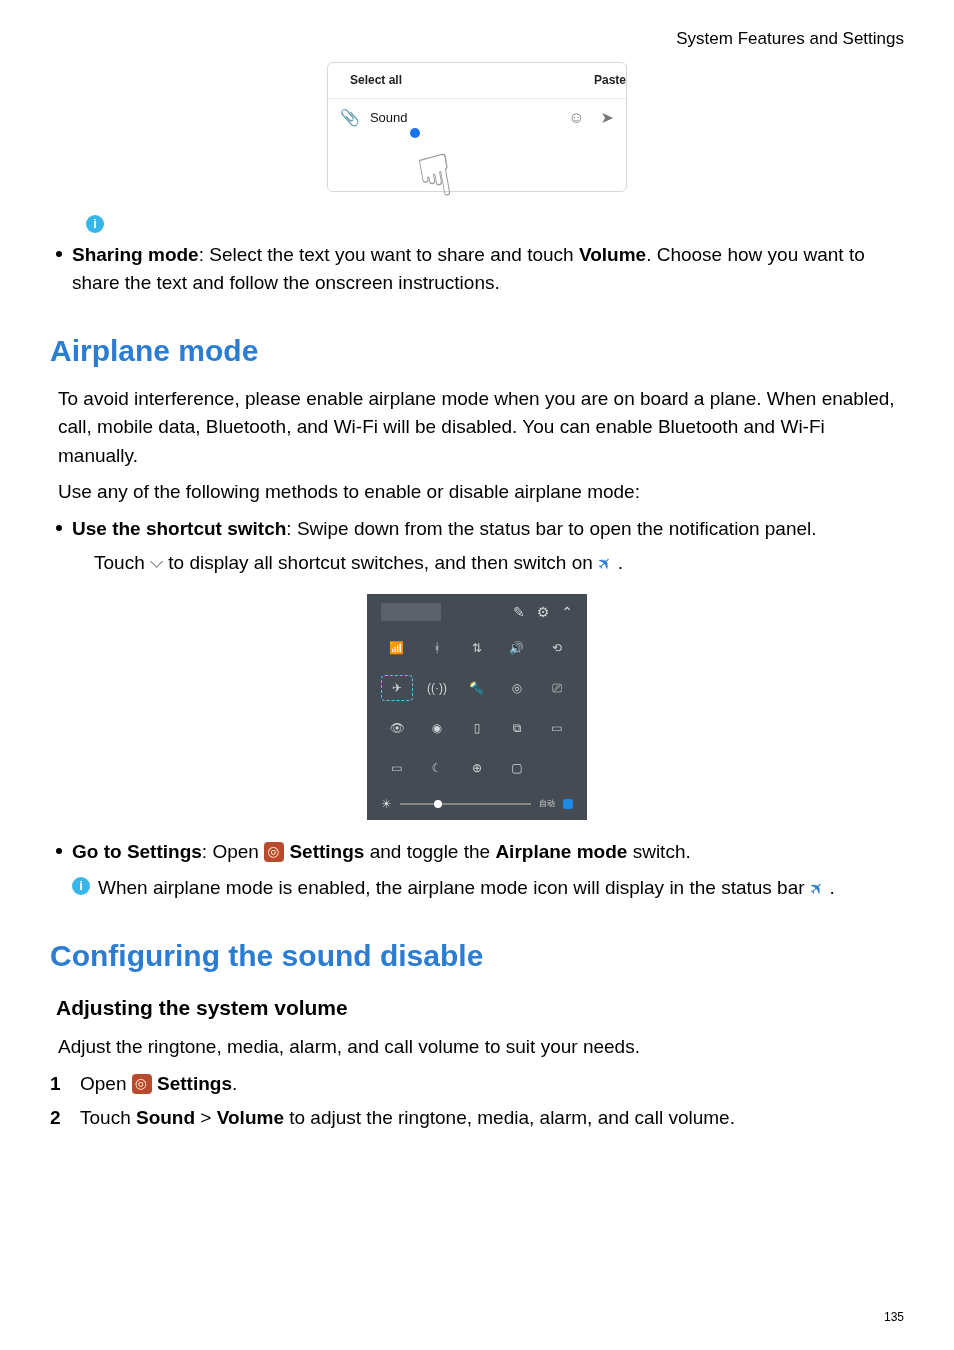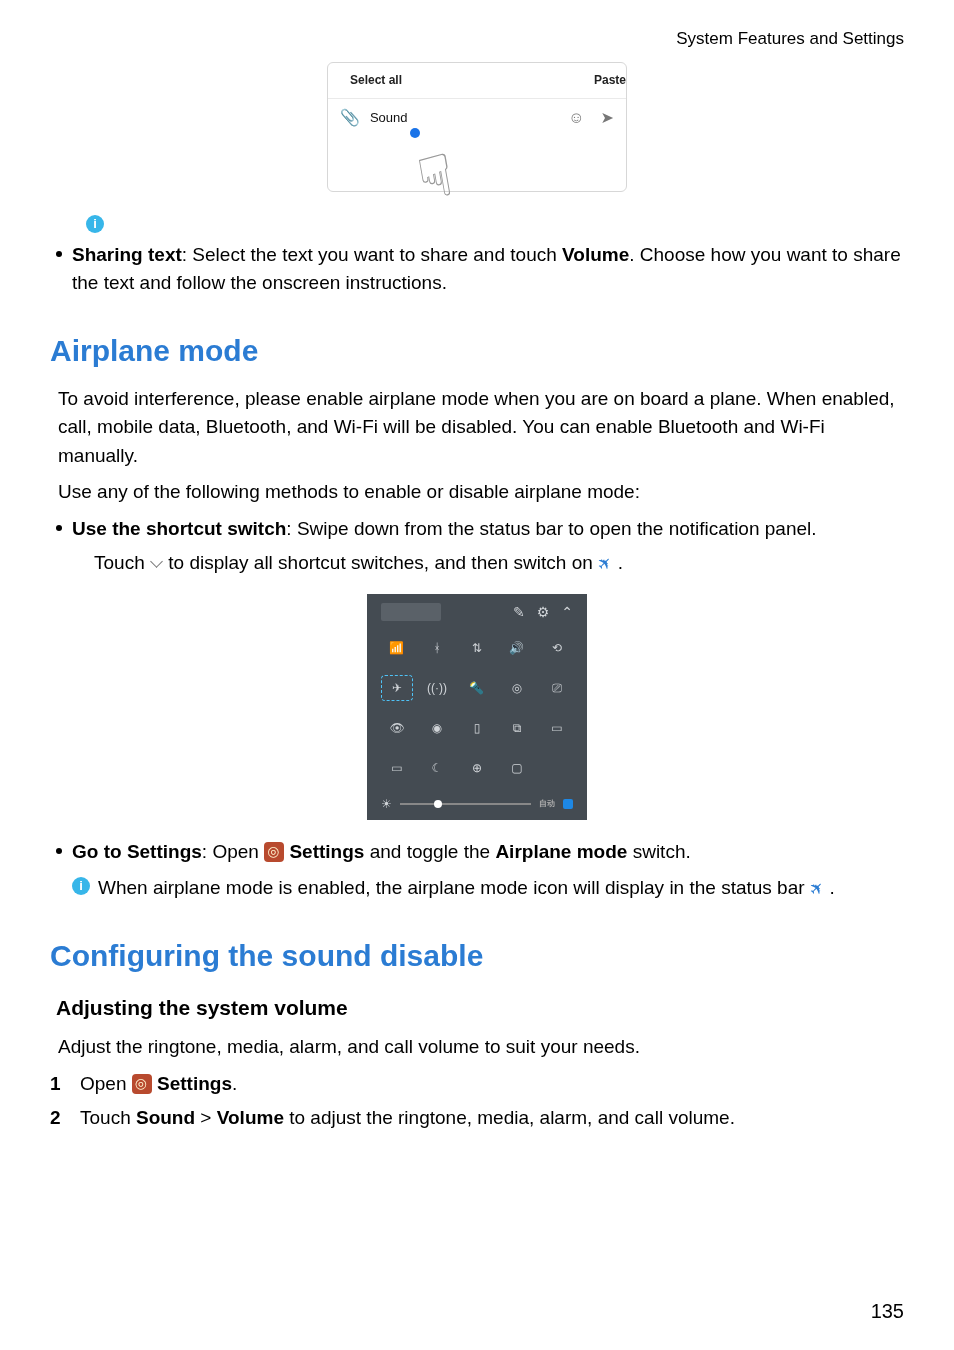--- a/index.html
+++ b/index.html
@@ -144,21 +144,21 @@
     font-weight: bold;
     margin: 14px 0 10px 6px;
   }
   ol.steps { list-style:none; padding:0; margin: 8px 0 0 0;}
   ol.steps li { display:flex; align-items:flex-start; gap:12px; margin: 6px 0;}
   ol.steps .num { font-weight:bold; width: 18px; }
   .footer-pg {
     position: absolute;
     bottom: 24px;
     right: 50px;
-    font-size: 20px;
+    font-size: 12px;
   }
   b { font-weight: bold; }
   .sub-info { margin-left: 22px; margin-top: 8px; display:flex; gap:8px; align-items:flex-start;}
 </style>
 </head>
 <body>
 
 <div class="header-right">System Features and Settings</div>
 
 <div class="img-box">
@@ -178,21 +178,21 @@
   </div>
 </div>
 
 <div class="info-row">
   <span class="info-icon">i</span>
 </div>
 
 <div class="bullet-row">
   <span class="bullet-dot"></span>
   <div>
-    <b>Sharing text</b><span>: Select the text you want to share and touch </span><b>Volume</b><span>. Choose how you want to share the text and follow the onscreen instructions.</span>
+    <b>Sharing mode</b><span>: Select the text you want to share and touch </span><b>Volume</b><span>. Choose how you want to share the text and follow the onscreen instructions.</span>
   </div>
 </div>
 
 <h2 class="section">Airplane mode</h2>
 
 <p class="body">To avoid interference, please enable airplane mode when you are on board a plane. When enabled, call, mobile data, Bluetooth, and Wi-Fi will be disabled. You can enable Bluetooth and Wi-Fi manually.</p>
 <p class="body">Use any of the following methods to enable or disable airplane mode:</p>
 
 <div class="bullet-row">
   <span class="bullet-dot"></span>

